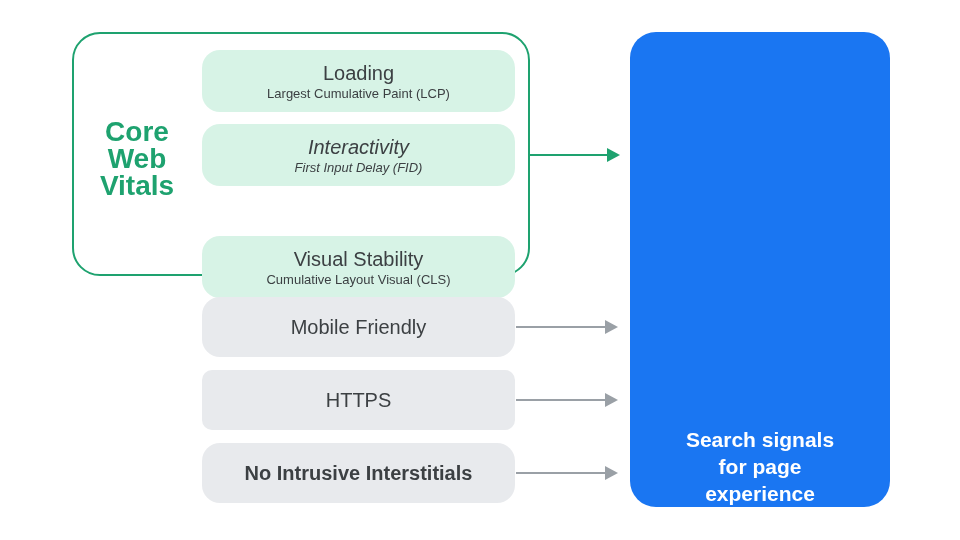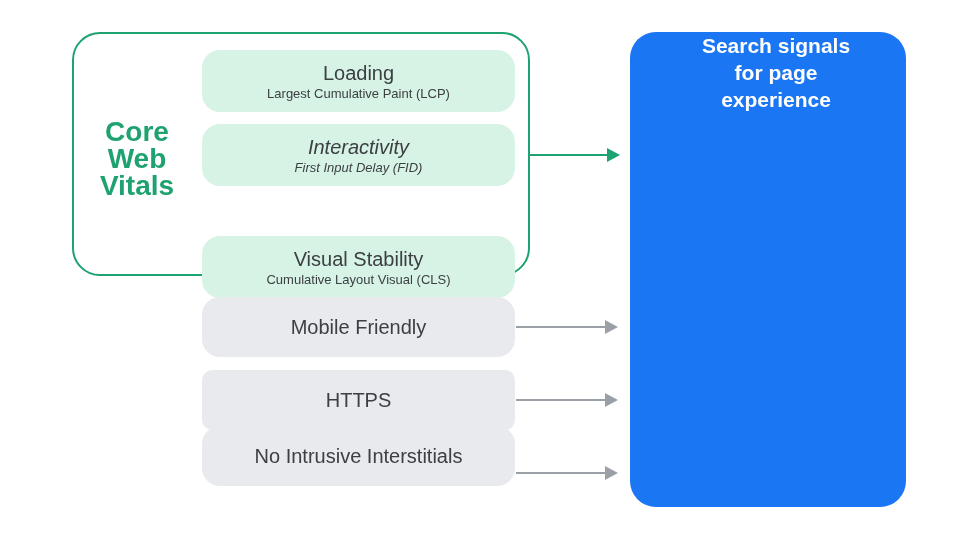--- a/index.html
+++ b/index.html
@@ -70,33 +70,32 @@
     border-radius: 18px;
     display: flex;
     align-items: center;
     justify-content: center;
     color: #3C4043;
     font-size: 20px;
     font-weight: 400;
   }
   .signal-box.s0 { top: 297px; }
   .signal-box.s1 { top: 370px; border-radius: 10px; }
-  .signal-box.s2 { top: 426px; }
+  .signal-box.s2 { top: 443px; font-weight: bold; }
 
   
   .result-box {
     position: absolute;
     left: 630px; top: 32px;
     width: 260px; height: 475px;
     background: #1A76F2;
     border-radius: 26px;
     display: flex;
-    align-items: flex-start;
+    align-items: flex-end;
     justify-content: center;
-    padding-left: 16px;
   }
   .result-label {
     width: 175px;
     text-align: center;
     color: #ffffff;
     font-size: 21px;
     font-weight: 700;
     line-height: 27px;
   }
 

